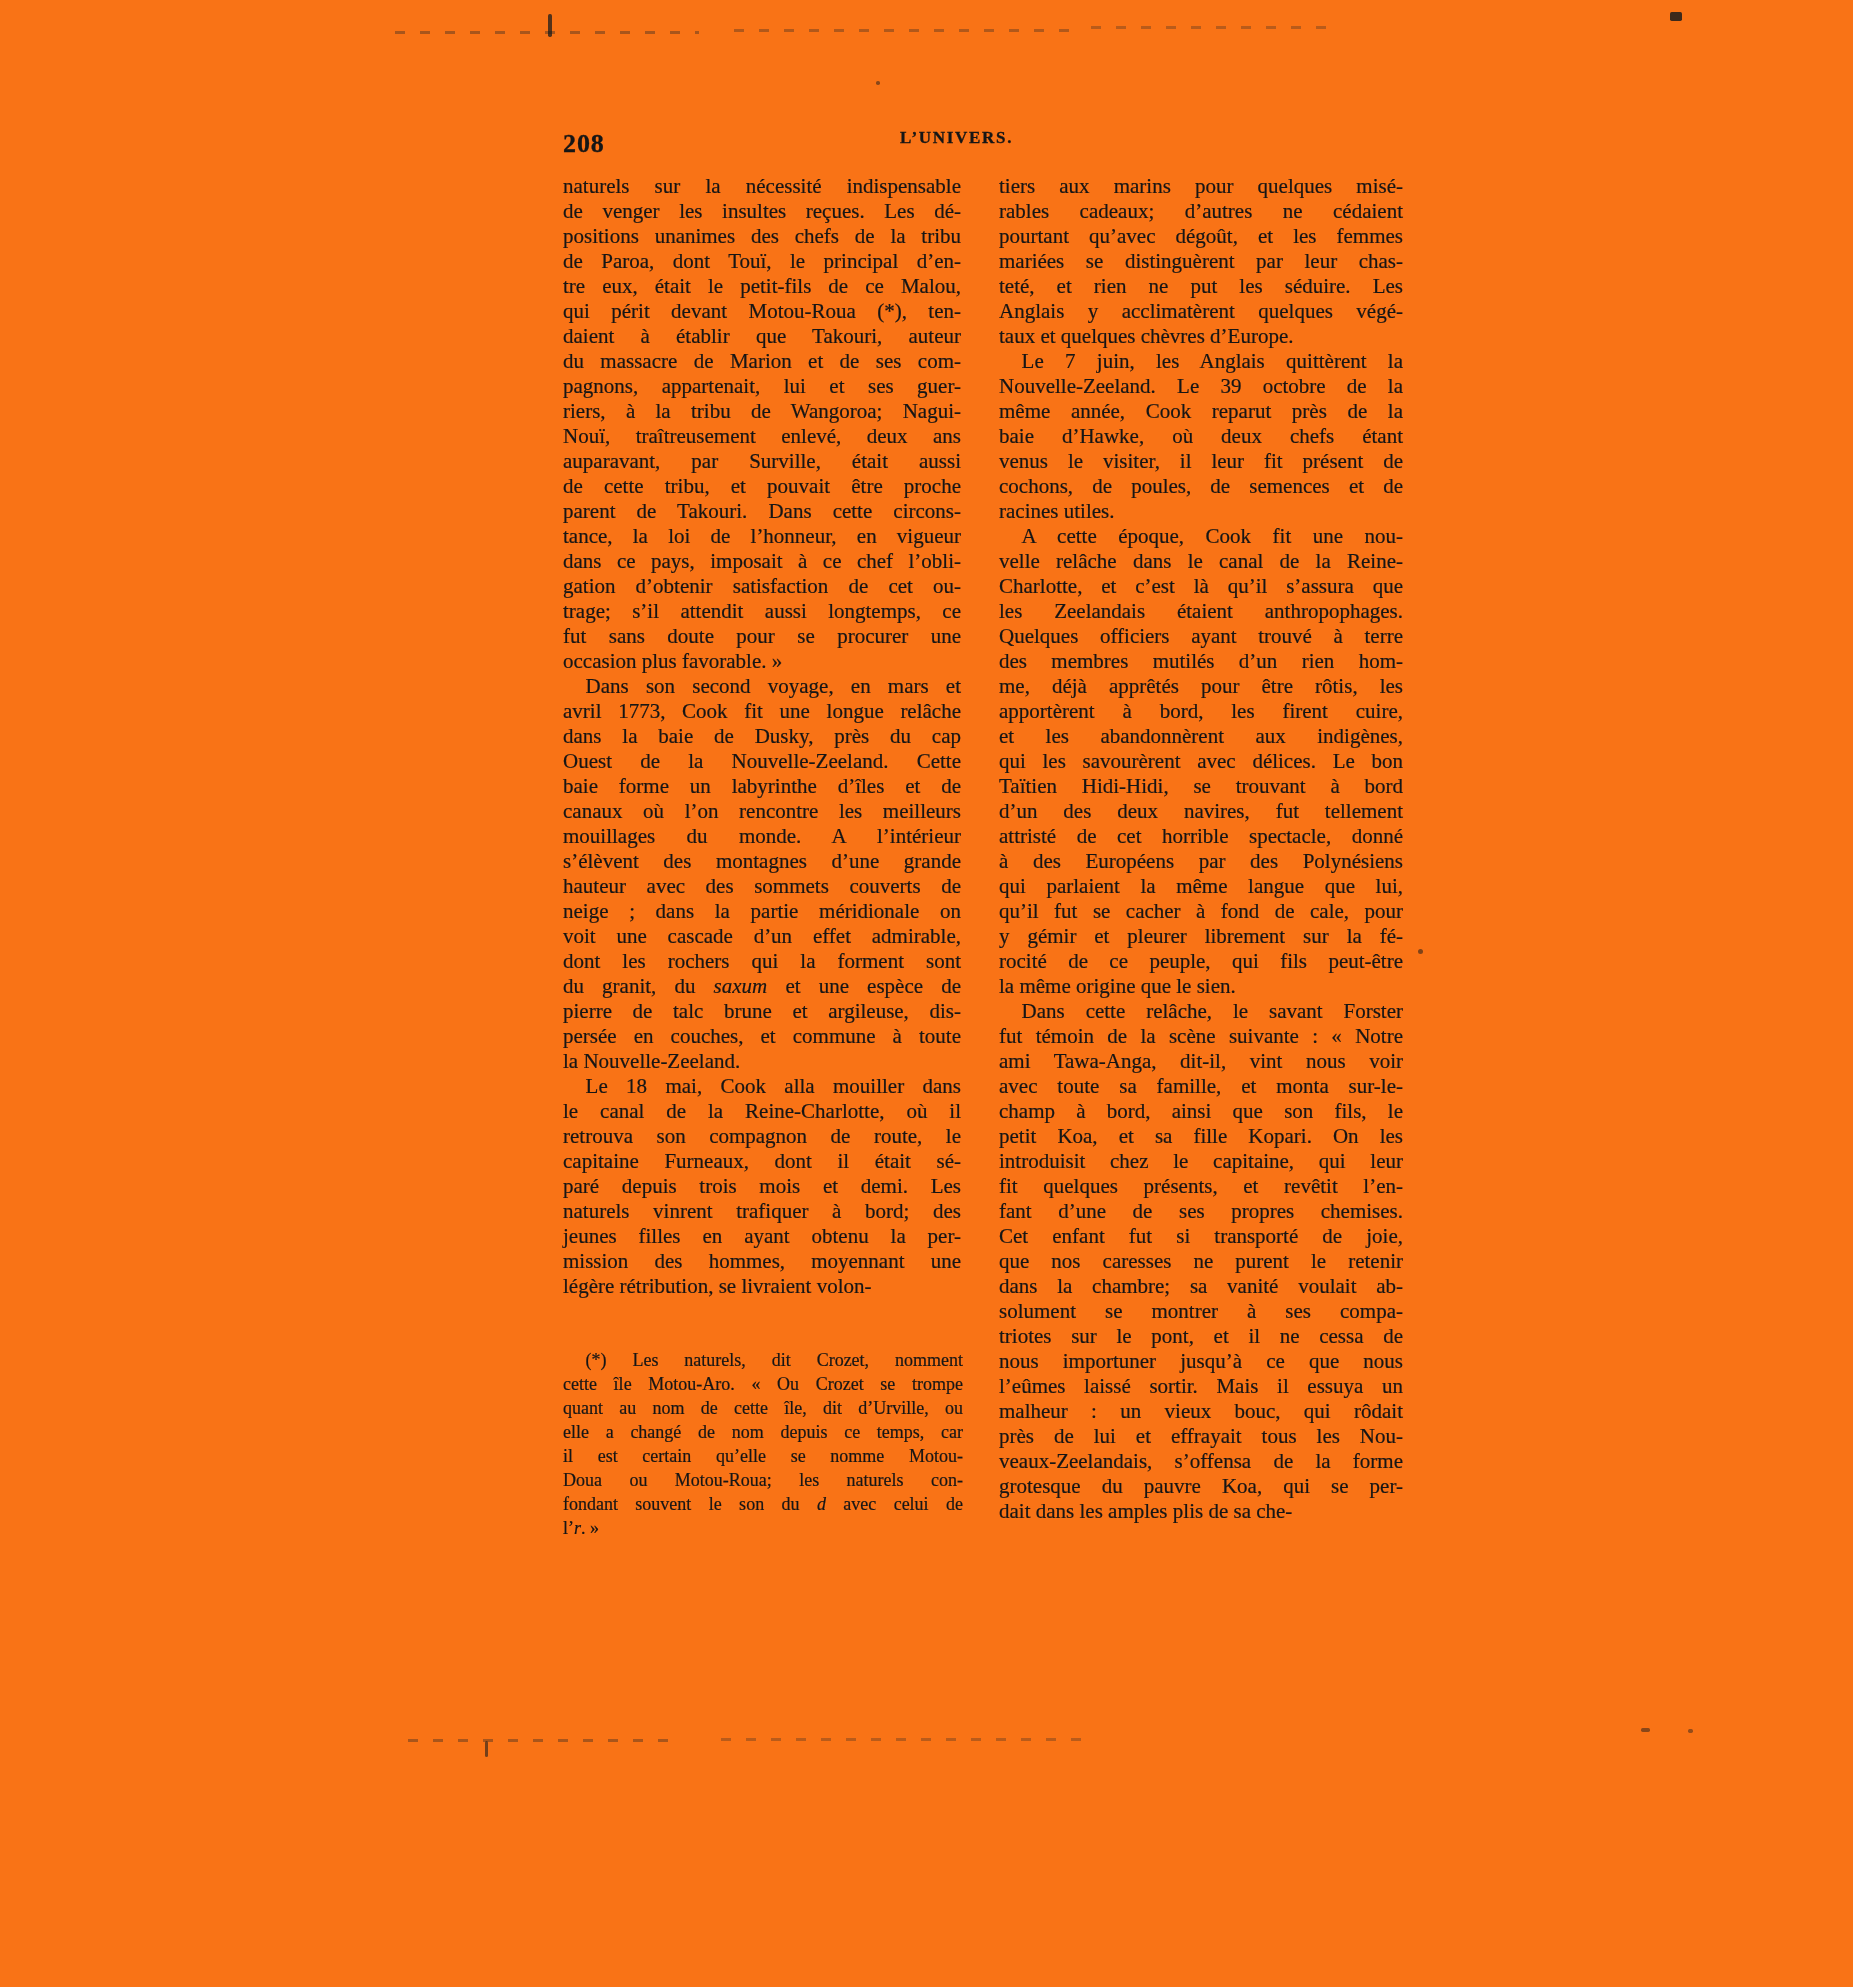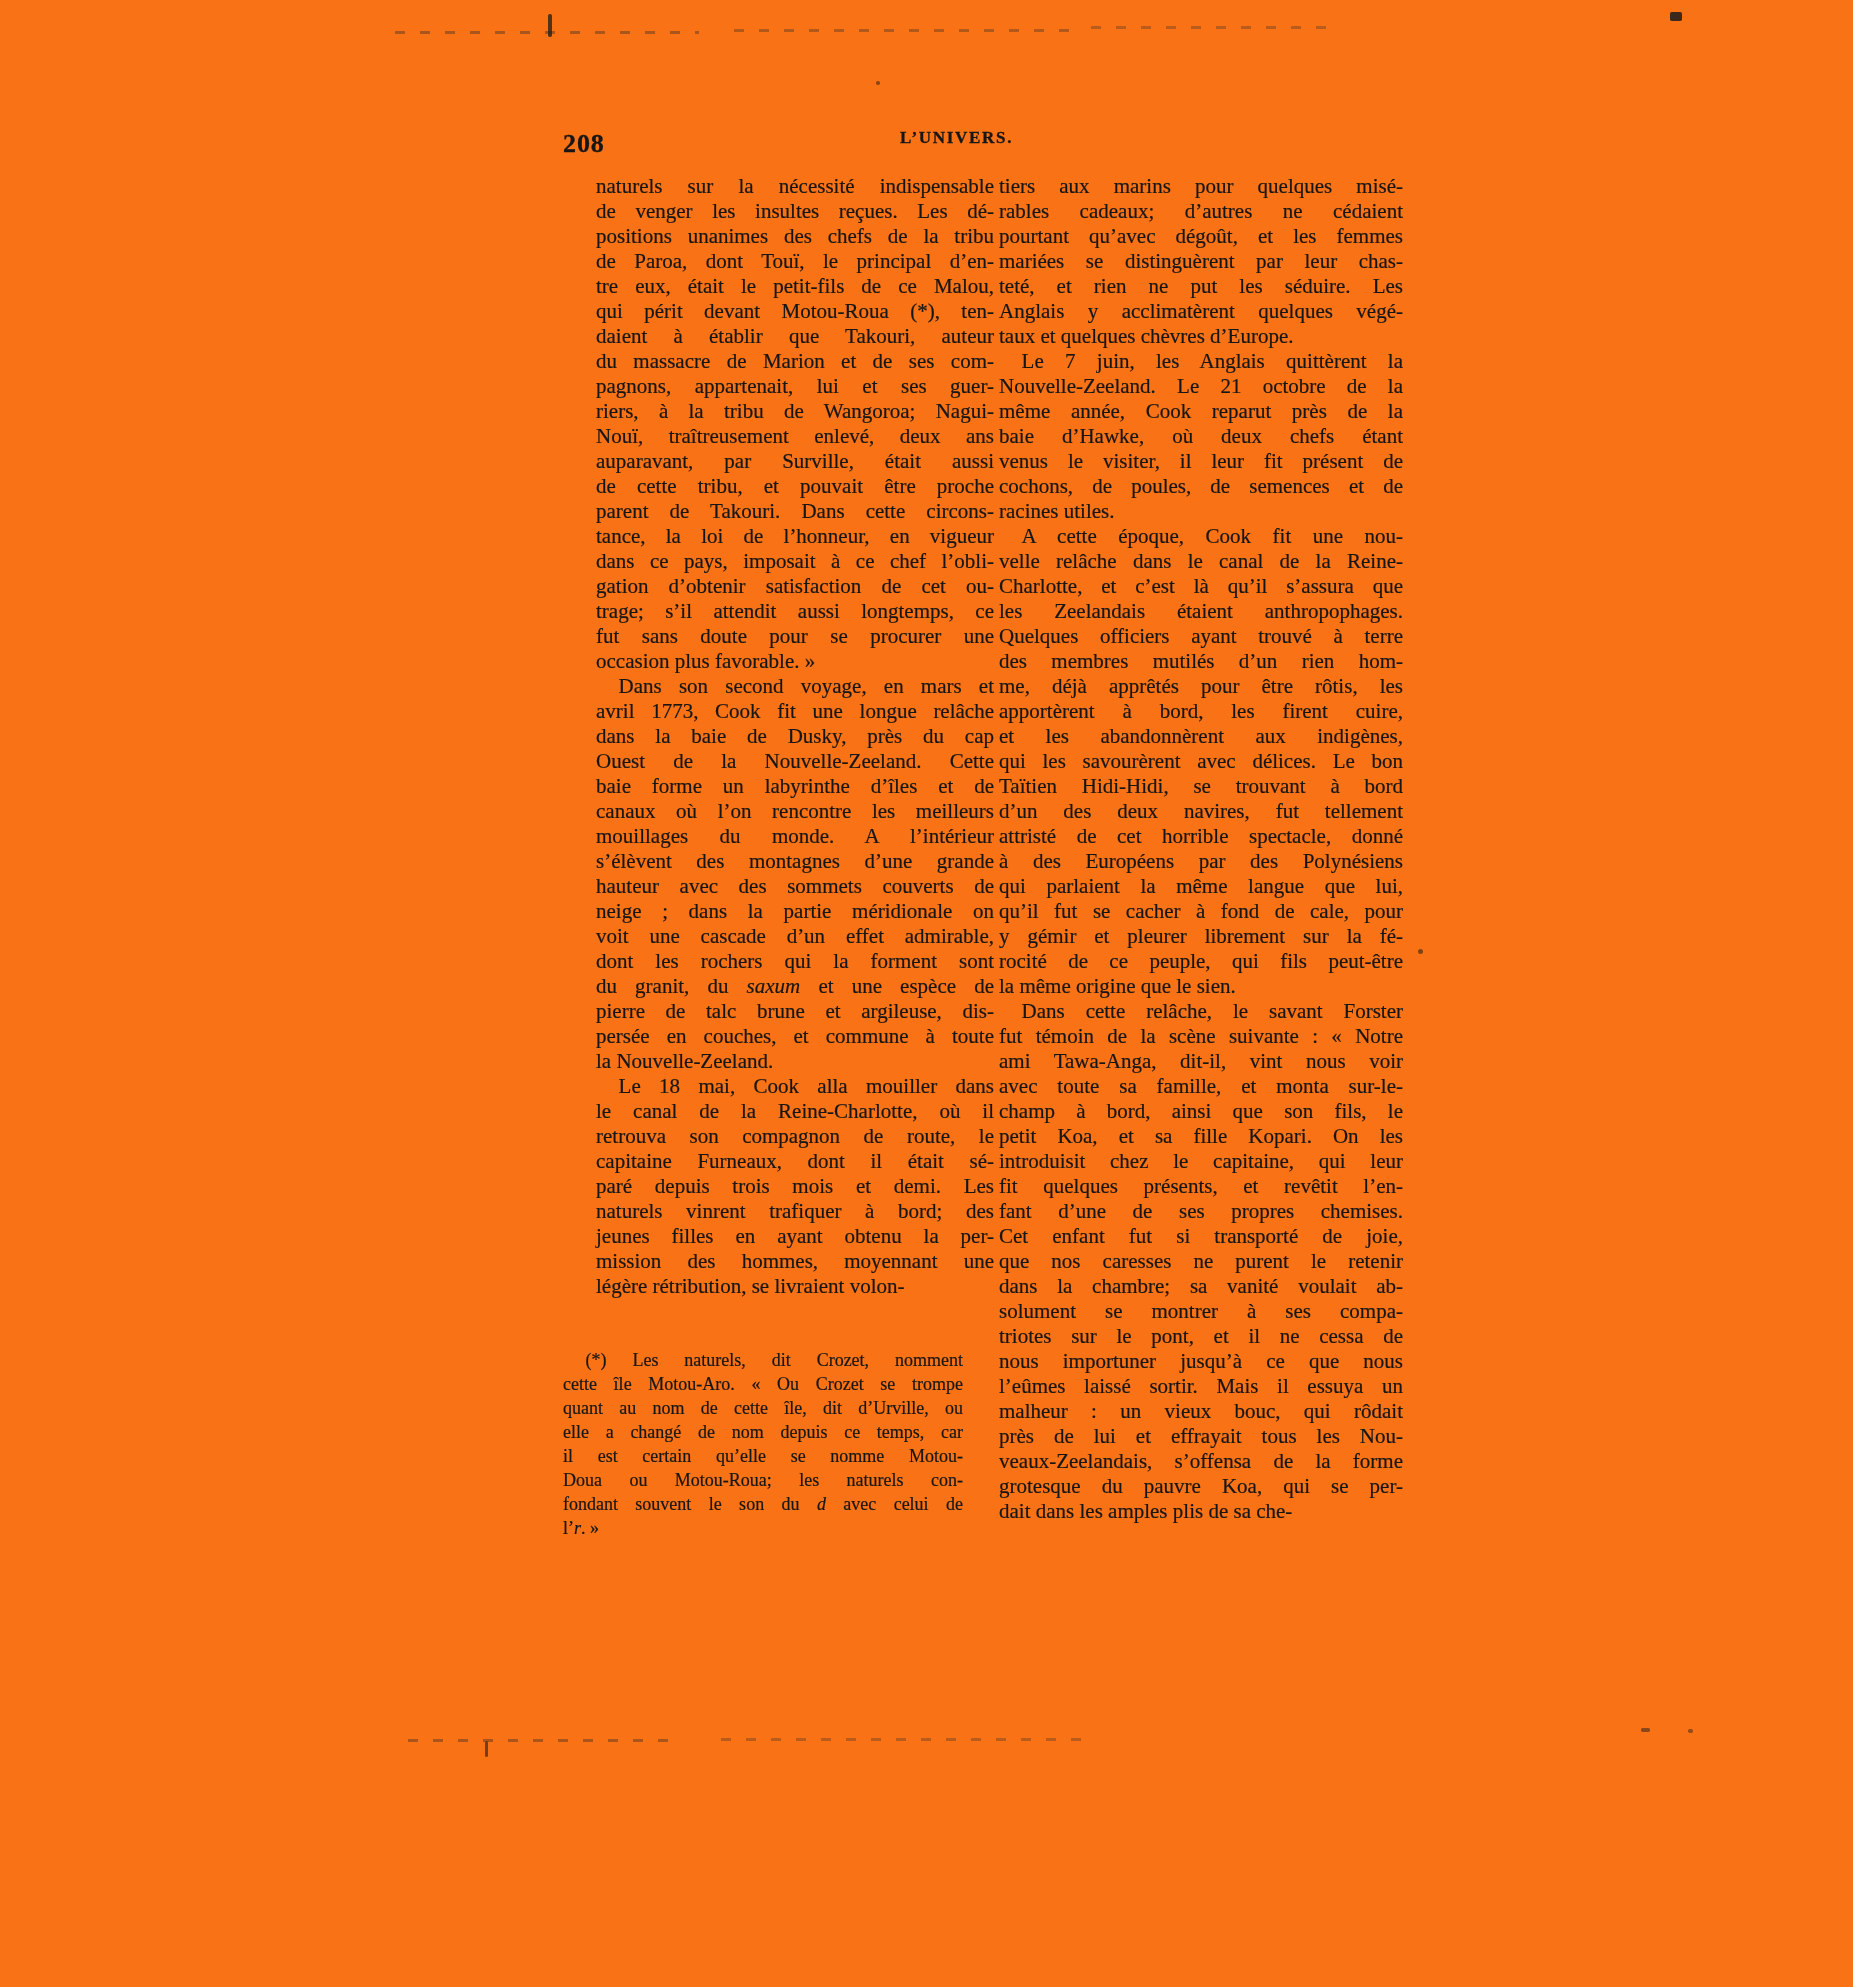--- a/index.html
+++ b/index.html
@@ -21,21 +21,21 @@
     position:absolute;left:900px;top:128px;
     font-size:17px;font-weight:bold;letter-spacing:1.7px;
     -webkit-text-stroke:0.3px #161616;
   }
   
   .col{
     position:absolute;top:174px;
     font-size:21px;line-height:25px;
     -webkit-text-stroke:0.2px #161616;
   }
-  .col-left{left:596px;width:398px;}
+  .col-left{left:563px;width:398px;}
   .col-right{left:999px;width:404px;}
   .footnote{
     position:absolute;left:563px;top:1348px;width:400px;
     font-size:18px;line-height:24px;
     -webkit-text-stroke:0.2px #161616;
   }
   .para{margin:0;padding:0;}
   .tline{
     text-align:justify;
     text-align-last:justify;
@@ -124,21 +124,21 @@
         <div class="tline">tiers aux marins pour quelques misé-</div>
         <div class="tline">rables cadeaux; d’autres ne cédaient</div>
         <div class="tline">pourtant qu’avec dégoût, et les femmes</div>
         <div class="tline">mariées se distinguèrent par leur chas-</div>
         <div class="tline">teté, et rien ne put les séduire. Les</div>
         <div class="tline">Anglais y acclimatèrent quelques végé-</div>
         <div class="tline lastline">taux et quelques chèvres d’Europe.</div>
       </div>
       <div class="para">
         <div class="tline indent">Le 7 juin, les Anglais quittèrent la</div>
-        <div class="tline">Nouvelle-Zeeland. Le 21 octobre de la</div>
+        <div class="tline">Nouvelle-Zeeland. Le 39 octobre de la</div>
         <div class="tline">même année, Cook reparut près de la</div>
         <div class="tline">baie d’Hawke, où deux chefs étant</div>
         <div class="tline">venus le visiter, il leur fit présent de</div>
         <div class="tline">cochons, de poules, de semences et de</div>
         <div class="tline lastline">racines utiles.</div>
       </div>
       <div class="para">
         <div class="tline indent">A cette époque, Cook fit une nou-</div>
         <div class="tline">velle relâche dans le canal de la Reine-</div>
         <div class="tline">Charlotte, et c’est là qu’il s’assura que</div>

